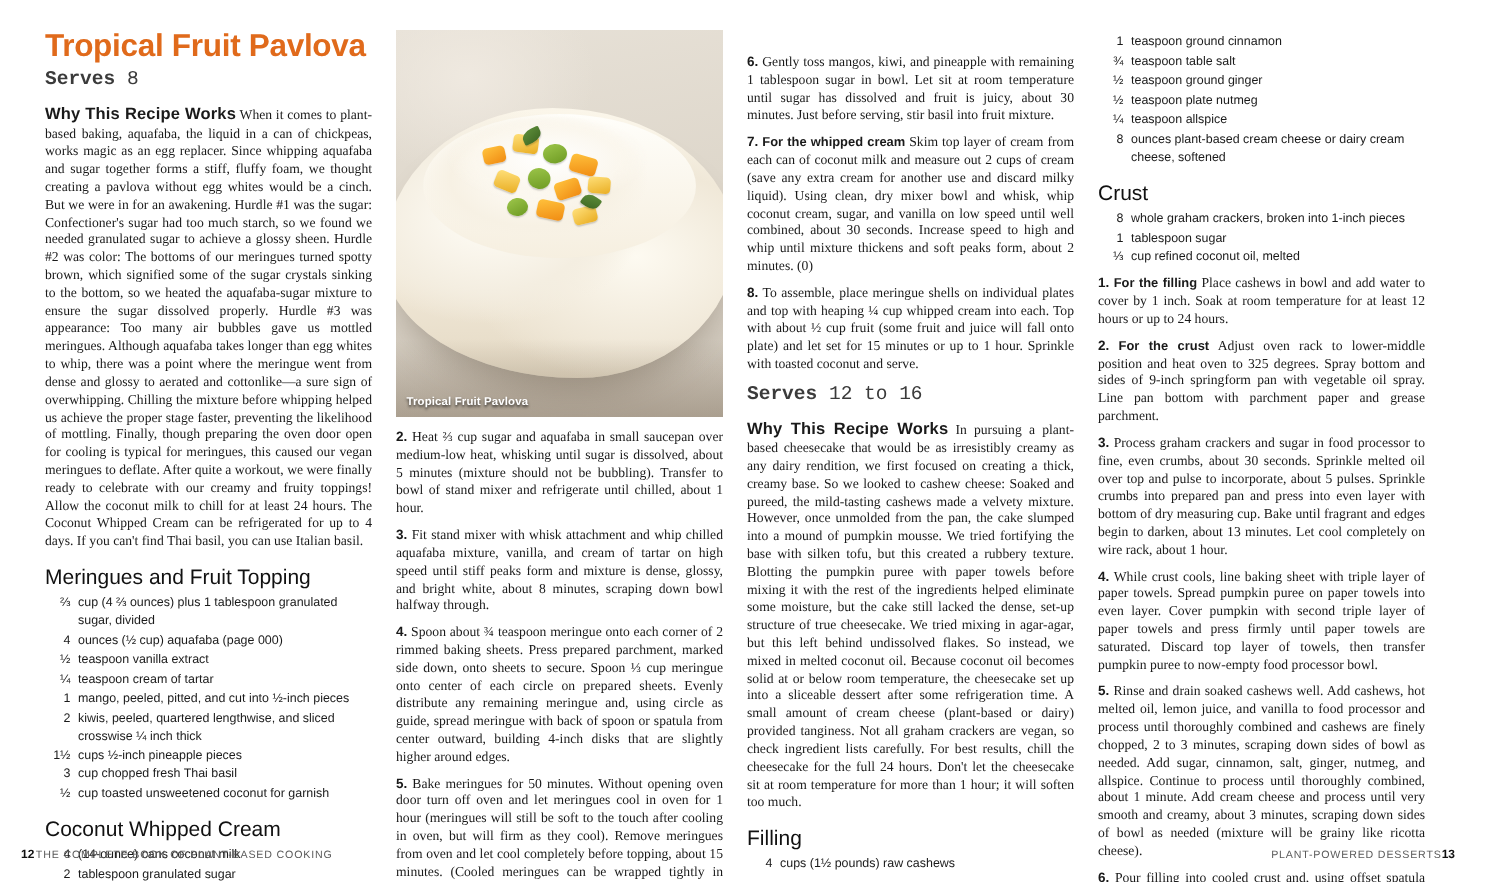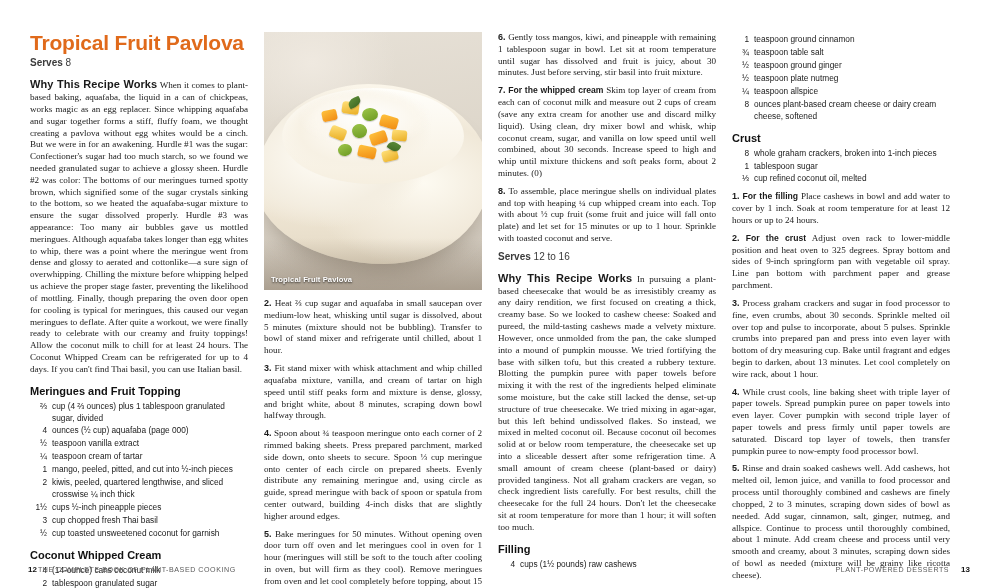--- a/index.html
+++ b/index.html
@@ -7,21 +7,21 @@
   body {
     width:1000px; height:588px;
     background:#ffffff;
     font-family:"Liberation Serif", serif;
     color:#1a1a1a;
     overflow:hidden;
   }
   .page {
     position:relative;
     width:1000px; height:588px;
-    padding:32px 30px 0 30px;
+    padding:20px 30px 0 30px;
   }
   .cols {
     display:flex;
     gap:16px;
     height:516px;
   }
   .col { width:220px; position:relative; }
   .col-1 { width:218px; }
   .col-2 { width:218px; }
   .col-3 { width:218px; }
@@ -30,22 +30,22 @@
   h1.recipe-title {
     font-family:"Liberation Sans", sans-serif;
     font-weight:700;
     font-size:21px;
     line-height:1.06;
     margin:0 0 3px 0;
     color:#e06a1b;
     letter-spacing:-0.2px;
   }
   .serves {
-    font-family:Liberation Sans, sans-serif;
-    font-size:10px;
+    font-family:Liberation Mono, monospace;
+    font-size:13px;
     font-weight:700;
     color:#3b3b3b;
     margin:0 0 9px 0;
   }
   .serves .num { font-weight:400; }
 
   p.body {
     font-size:9.1px;
     line-height:1.30;
     margin:0 0 7px 0;
@@ -54,22 +54,22 @@
   }
   .lead-label {
     font-family:"Liberation Sans", sans-serif;
     font-weight:700;
     font-size:11px;
     letter-spacing:0.1px;
   }
 
   h2.section {
     font-family:"Liberation Sans", sans-serif;
-    font-weight:700;
-    font-size:11px;
+    font-weight:400;
+    font-size:14px;
     margin:9px 0 4px 0;
     color:#111;
   }
 
   ul.ing {
     list-style:none;
     margin:0 0 2px 0;
     padding:0;
     font-family:"Liberation Sans", sans-serif;
     font-size:8.3px;
@@ -175,37 +175,37 @@
     font-size:7.6px;
     font-weight:700;
     color:#ffffff;
     text-shadow:0 1px 2px rgba(0,0,0,0.75);
     letter-spacing:0.1px;
   }
 
   
   .footer {
     position:absolute;
-    left:28px; right:30px; bottom:14px;
+    left:14px; right:30px; bottom:14px;
     display:flex;
     align-items:center;
     font-family:"Liberation Sans", sans-serif;
     font-size:7.1px;
     letter-spacing:0.55px;
     color:#5a5a5a;
   }
   .footer .pno {
     font-weight:700;
     color:#111;
     font-size:8px;
     letter-spacing:0;
   }
   .footer .left-txt { margin-left:1px; }
   .footer .spacer { flex:1; }
-  .footer .right-txt { margin-right:12px; }
+  .footer .right-txt { }
 
   .pumpkin-title { margin-top:4px; }
 </style>
 </head>
 <body>
 
 <div class="page">
   <div class="cols">
 
     <div class="col col-1">
@@ -316,21 +316,21 @@
           <span>Spoon about ¾ teaspoon meringue onto each corner of 2 rimmed baking sheets. Press prepared parchment, marked side down, onto sheets to secure. Spoon ⅓ cup meringue onto center of each circle on prepared sheets. Evenly distribute any remaining meringue and, using circle as guide, spread meringue with back of spoon or spatula from center outward, building 4-inch disks that are slightly higher around edges.</span>
         </li>
         <li>
           <span class="stepnum">5.</span>
           <span>Bake meringues for 50 minutes. Without opening oven door turn off oven and let meringues cool in oven for 1 hour (meringues will still be soft to the touch after cooling in oven, but will firm as they cool). Remove meringues from oven and let cool completely before topping, about 15 minutes. (Cooled meringues can be wrapped tightly in plastic wrap and stored at room temperature for up to 2 days.)</span>
         </li>
       </ol>
     </div>
 
     <div class="col col-3">
-      <ol class="steps" style="margin-top:0;">
+      <ol class="steps" style="margin-top:16px;">
         <li>
           <span class="stepnum">6.</span>
           <span>Gently toss mangos, kiwi, and pineapple with remaining 1 tablespoon sugar in bowl. Let sit at room temperature until sugar has dissolved and fruit is juicy, about 30 minutes. Just before serving, stir basil into fruit mixture.</span>
         </li>
         <li>
           <span class="stepnum">7.</span>
           <span class="step-lead">For the whipped cream</span>
           <span>Skim top layer of cream from each can of coconut milk and measure out 2 cups of cream (save any extra cream for another use and discard milky liquid). Using clean, dry mixer bowl and whisk, whip coconut cream, sugar, and vanilla on low speed until well combined, about 30 seconds. Increase speed to high and whip until mixture thickens and soft peaks form, about 2 minutes. (0)</span>
         </li>
         <li>

